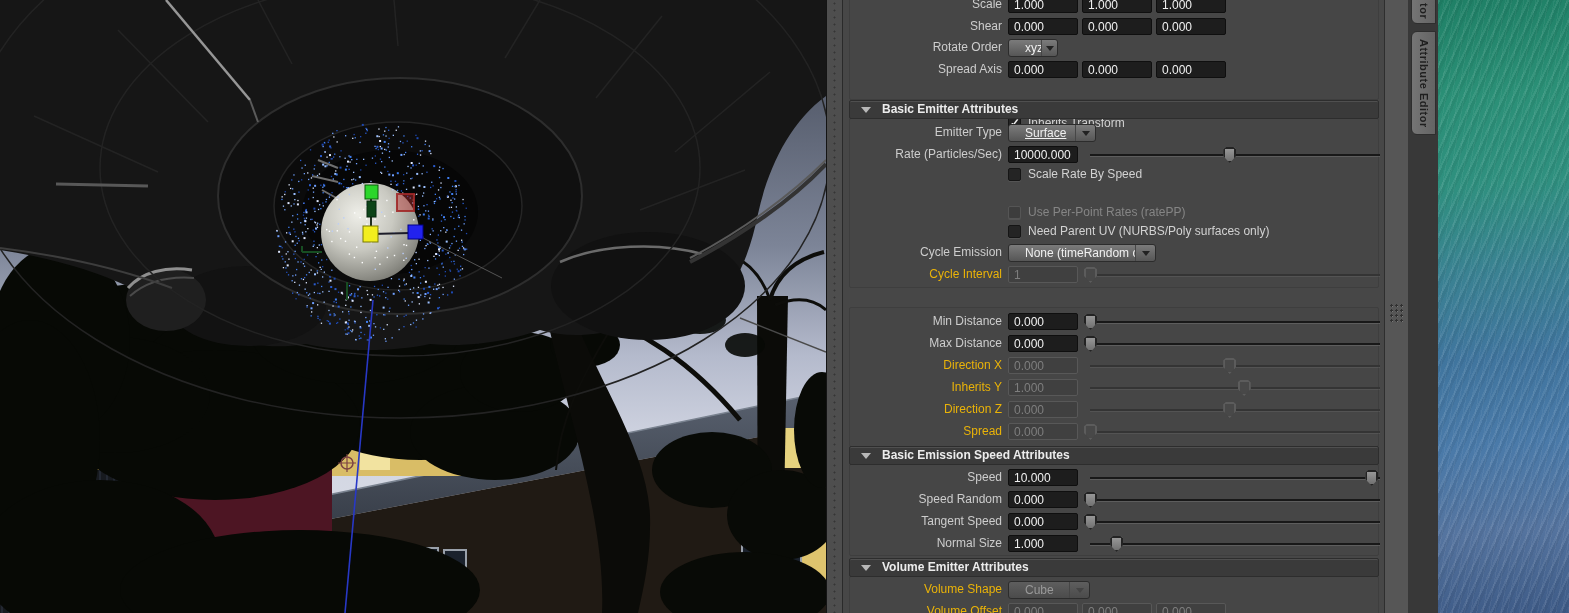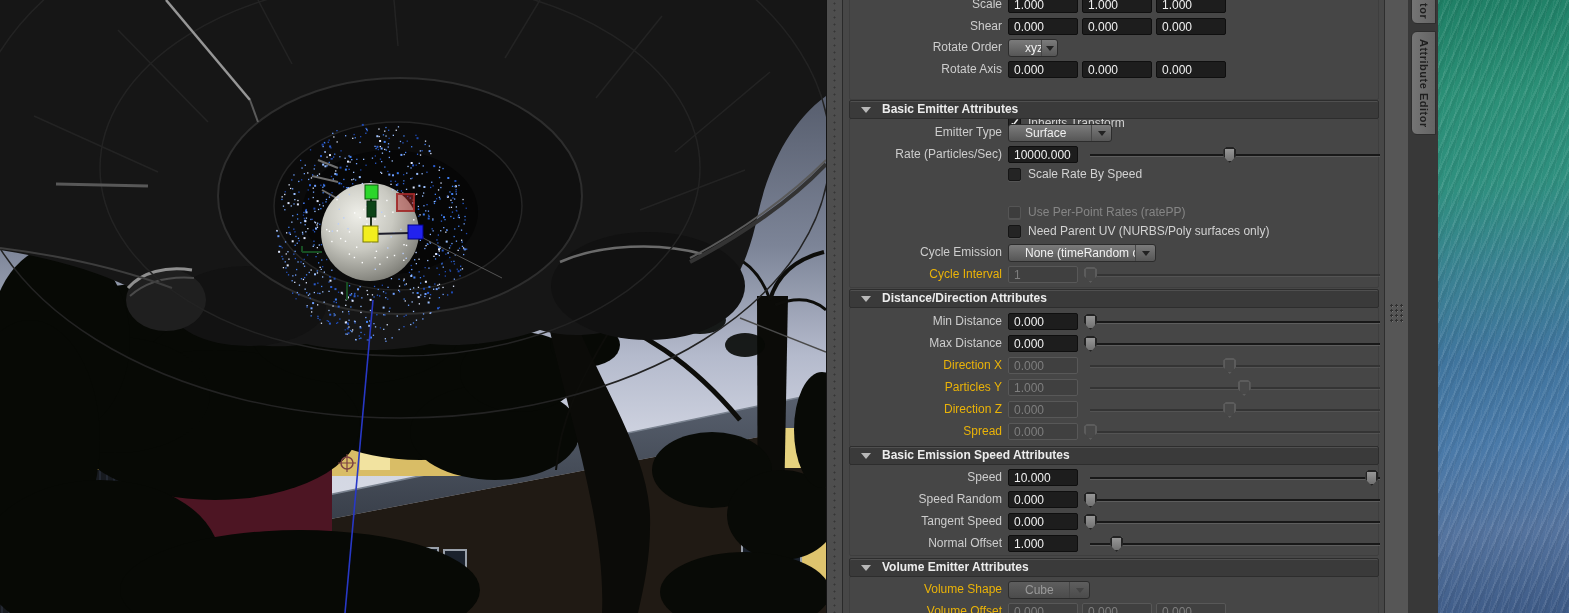--- a/index.html
+++ b/index.html
@@ -995,37 +995,37 @@
       <div class="row" style="top:39px;">
         <span class="lbl">Rotate Order</span>
         <div class="dd" style="width:50px;">
           <span class="dd-text">xyz</span>
           <span class="dd-arrow">
               <span class="tri"></span>
             </span>
         </div>
       </div>
       <div class="row" style="top:61px;">
-        <span class="lbl">Rotate Axis</span>
+        <span class="lbl">Spread Axis</span>
         <input class="fld f1" readonly="" value="0.000" style="">
         <input class="fld f2" readonly="" value="0.000" style="">
         <input class="fld f3" readonly="" value="0.000" style="">
       </div>
       <div class="row" style="top:81px;margin-top:35px;">
         <span class="chk checked"></span>
         <span class="chklbl">Inherits Transform</span>
       </div>
 
       <div class="sec-h" style="top:100px;">
         <span class="arrow"></span>
         <span class="title">Basic Emitter Attributes</span>
       </div>
       <div class="row" style="top:124px;">
         <span class="lbl">Emitter Type</span>
-        <div class="dd" style="width:104px;">
+        <div class="dd" style="width:88px;text-decoration:underline;">
           <span class="dd-text">Surface</span>
           <span class="dd-arrow">
               <span class="tri"></span>
             </span>
         </div>
       </div>
       <div class="row" style="top:146px;">
         <span class="lbl">Rate (Particles/Sec)</span>
         <input class="fld f1" readonly="" value="10000.000" style="">
         <div class="slider">
@@ -1054,24 +1054,20 @@
         </div>
       </div>
       <div class="row dis" style="top:266px;">
         <span class="lbl">Cycle Interval</span>
         <input class="fld f1" readonly="" value="1" style="">
         <div class="slider">
             <div class="shandle" style="left: 0%;"></div>
           </div>
       </div>
 
-      <div class="sec-h" style="top:289px;">
-        <span class="arrow"></span>
-        <span class="title">Distance/Direction Attributes</span>
-      </div>
       <div class="row" style="top:313px;">
         <span class="lbl">Min Distance</span>
         <input class="fld f1" readonly="" value="0.000" style="">
         <div class="slider">
             <div class="shandle" style="left: 0%;"></div>
           </div>
       </div>
       <div class="row" style="top:335px;">
         <span class="lbl">Max Distance</span>
         <input class="fld f1" readonly="" value="0.000" style="">
@@ -1080,21 +1076,21 @@
           </div>
       </div>
       <div class="row dis" style="top:357px;">
         <span class="lbl">Direction X</span>
         <input class="fld f1" readonly="" value="0.000" style="">
         <div class="slider">
             <div class="shandle" style="left: 48%;"></div>
           </div>
       </div>
       <div class="row dis" style="top:379px;">
-        <span class="lbl">Particles Y</span>
+        <span class="lbl">Inherits Y</span>
         <input class="fld f1" readonly="" value="1.000" style="">
         <div class="slider">
             <div class="shandle" style="left: 53%;"></div>
           </div>
       </div>
       <div class="row dis" style="top:401px;">
         <span class="lbl">Direction Z</span>
         <input class="fld f1" readonly="" value="0.000" style="">
         <div class="slider">
             <div class="shandle" style="left: 48%;"></div>
@@ -1127,21 +1123,21 @@
           </div>
       </div>
       <div class="row" style="top:513px;">
         <span class="lbl">Tangent Speed</span>
         <input class="fld f1" readonly="" value="0.000" style="">
         <div class="slider">
             <div class="shandle" style="left: 0%;"></div>
           </div>
       </div>
       <div class="row" style="top:535px;">
-        <span class="lbl">Normal Offset</span>
+        <span class="lbl">Normal Size</span>
         <input class="fld f1" readonly="" value="1.000" style="">
         <div class="slider">
             <div class="shandle" style="left: 9%;"></div>
           </div>
       </div>
 
       <div class="sec-h" style="top:558px;padding-left:23px;">
         <span class="arrow"></span>
         <span class="title">Volume Emitter Attributes</span>
       </div>

